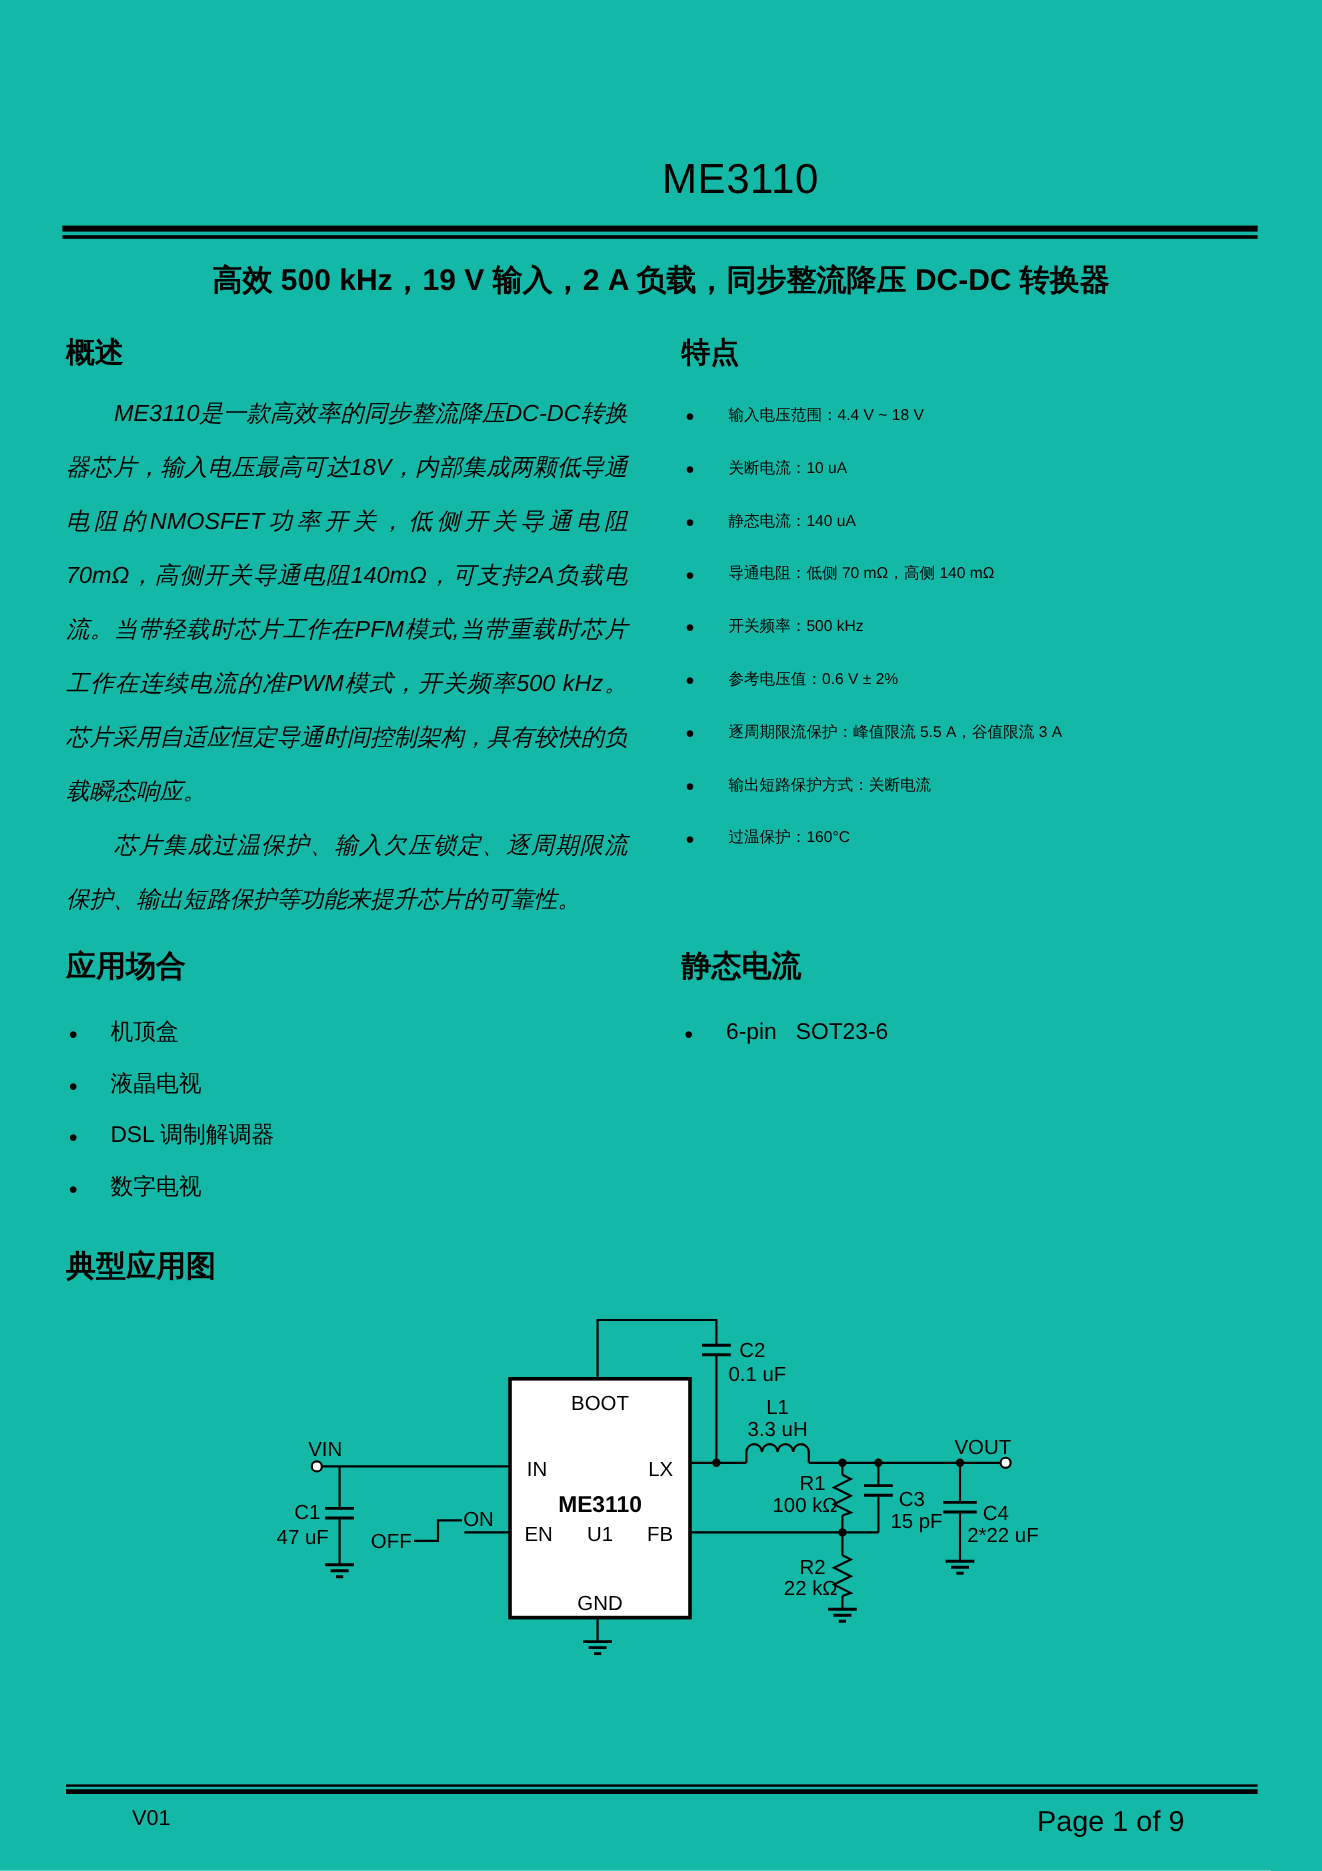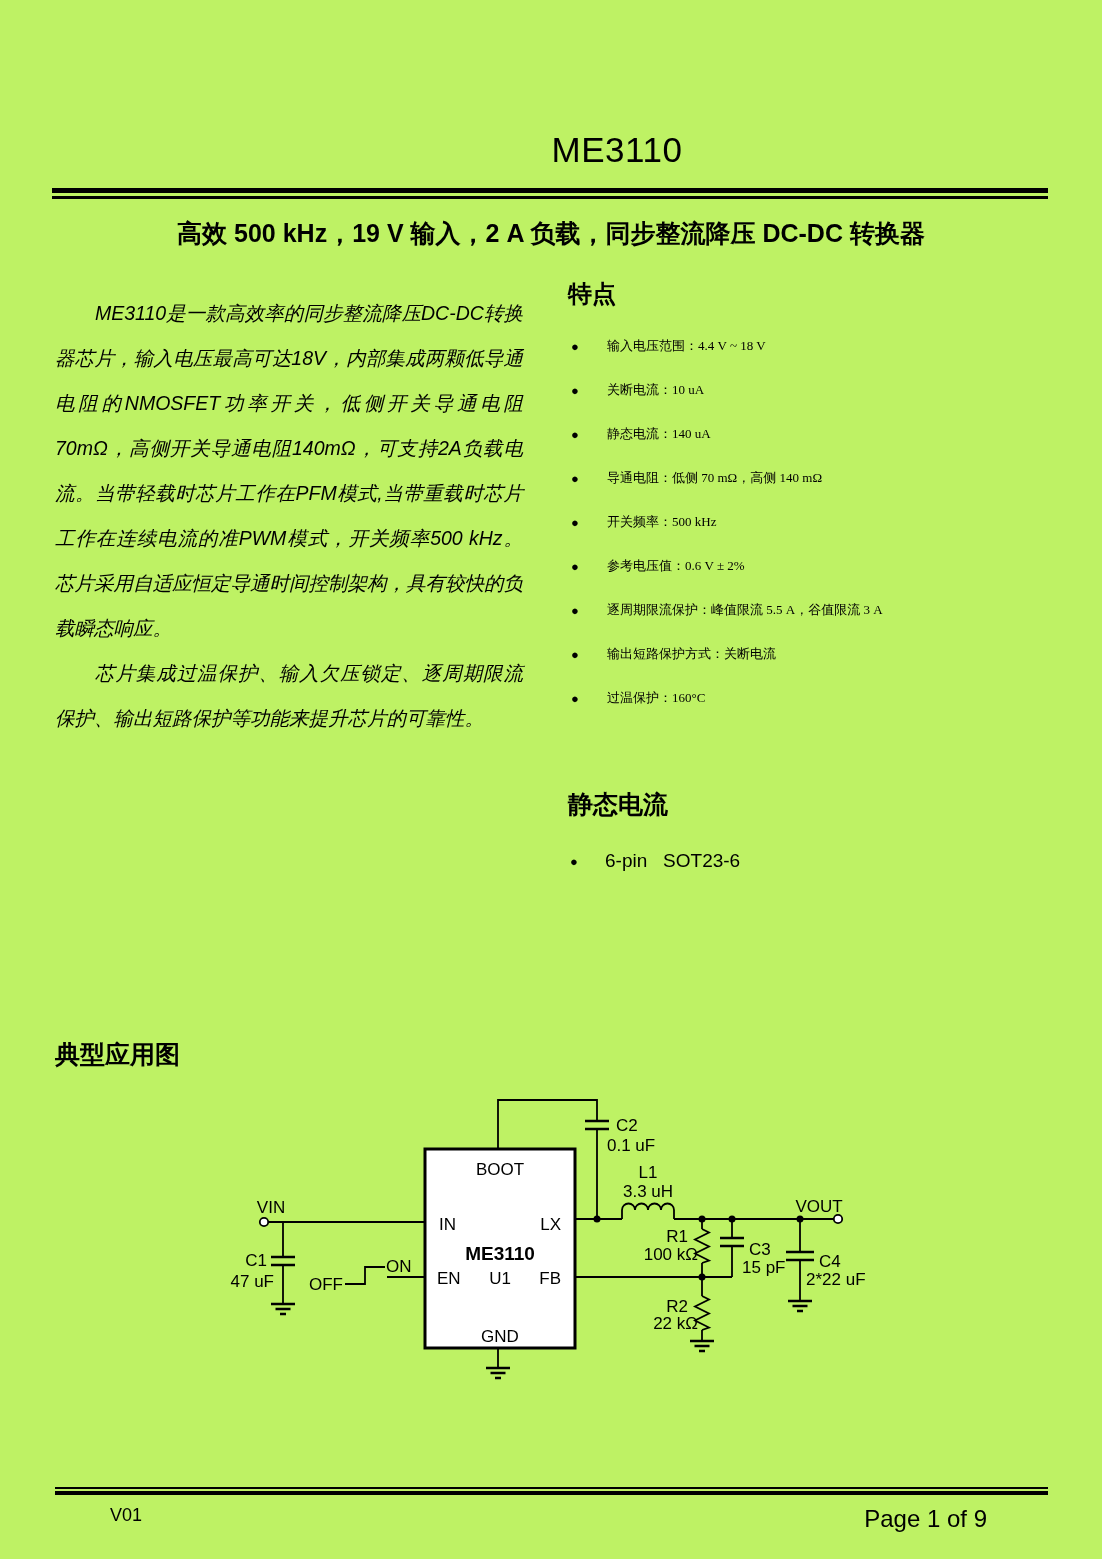--- a/index.html
+++ b/index.html
@@ -1,18 +1,18 @@
 <!DOCTYPE html>
 <html><head>
 <meta charset="utf-8">
 <style>
   html,body { margin:0; padding:0; background:#e8e8e8; }
   .page {
     position:relative; width:1102px; height:1559px; margin:0 auto;
-    background:#bef264; color:#000;
+    background:#14b8a6; color:#000;
     font-family:"Liberation Sans", sans-serif;
     overflow:hidden;
   }
   
   .title {
     position:absolute; top:130px; left:0; width:1102px;
     box-sizing:border-box; padding-left:132px;
     text-align:center; font-size:35px; font-weight:400; letter-spacing:0.5px;
   }
   .header-rule {
@@ -28,21 +28,21 @@
   .h-big   { font-size:25px; font-weight:bold; margin:0; }
   
   .overview { position:absolute; left:55px; top:278px; width:468px; }
   .overview p {
     font-size:19.5px; line-height:45px; margin:0; text-align:justify;
     text-indent:40px;
     font-style:italic;
   }
   .overview p.first { margin-top:13px; }
   
-  .features { position:absolute; left:568px; top:278px; width:500px;font-family:Liberation Serif, serif; }
+  .features { position:absolute; left:568px; top:278px; width:500px; }
   .features ul, .bullets ul { list-style:none; margin:14px 0 0 0; padding:0; }
   .features li {
     position:relative; padding-left:39px; font-size:13px; line-height:44px;
     white-space:nowrap;
   }
   .features li::before {
     content:"\25CF"; position:absolute; left:3px; top:1px; font-size:13px;
   }
   
   .bullets li {
@@ -79,39 +79,49 @@
 </head>
 <body>
 
 <div class="page">
 
   <div class="title">ME3110</div>
   <div class="header-rule"></div>
   <div class="subtitle">高效 500 kHz，19 V 输入，2 A 负载，同步整流降压 DC-DC 转换器</div>
 
   <section class="overview">
+    <h3 class="h-small">概述</h3>
     <p class="first">ME3110是一款高效率的同步整流降压DC-DC转换器芯片，输入电压最高可达18V，内部集成两颗低导通电阻的NMOSFET功率开关，低侧开关导通电阻70mΩ，高侧开关导通电阻140mΩ，可支持2A负载电流。当带轻载时芯片工作在PFM模式,当带重载时芯片工作在连续电流的准PWM模式，开关频率500 kHz。芯片采用自适应恒定导通时间控制架构，具有较快的负载瞬态响应。</p>
     <p>芯片集成过温保护、输入欠压锁定、逐周期限流保护、输出短路保护等功能来提升芯片的可靠性。</p>
   </section>
 
   <section class="features">
     <h3 class="h-small">特点</h3>
     <ul>
       <li>输入电压范围：4.4 V ~ 18 V</li>
       <li>关断电流：10 uA</li>
       <li>静态电流：140 uA</li>
       <li>导通电阻：低侧 70 mΩ，高侧 140 mΩ</li>
       <li>开关频率：500 kHz</li>
       <li>参考电压值：0.6 V ± 2%</li>
       <li>逐周期限流保护：峰值限流 5.5 A，谷值限流 3 A</li>
       <li>输出短路保护方式：关断电流</li>
       <li>过温保护：160°C</li>
     </ul>
   </section>
 
+  <section class="applications bullets">
+    <h3 class="h-big">应用场合</h3>
+    <ul>
+      <li>机顶盒</li>
+      <li>液晶电视</li>
+      <li>DSL 调制解调器</li>
+      <li>数字电视</li>
+    </ul>
+  </section>
 
   <section class="package bullets">
     <h3 class="h-big">静态电流</h3>
     <ul>
       <li>6-pin   SOT23-6</li>
     </ul>
   </section>
 
   <h3 class="h-big diagram-heading">典型应用图</h3>
 

